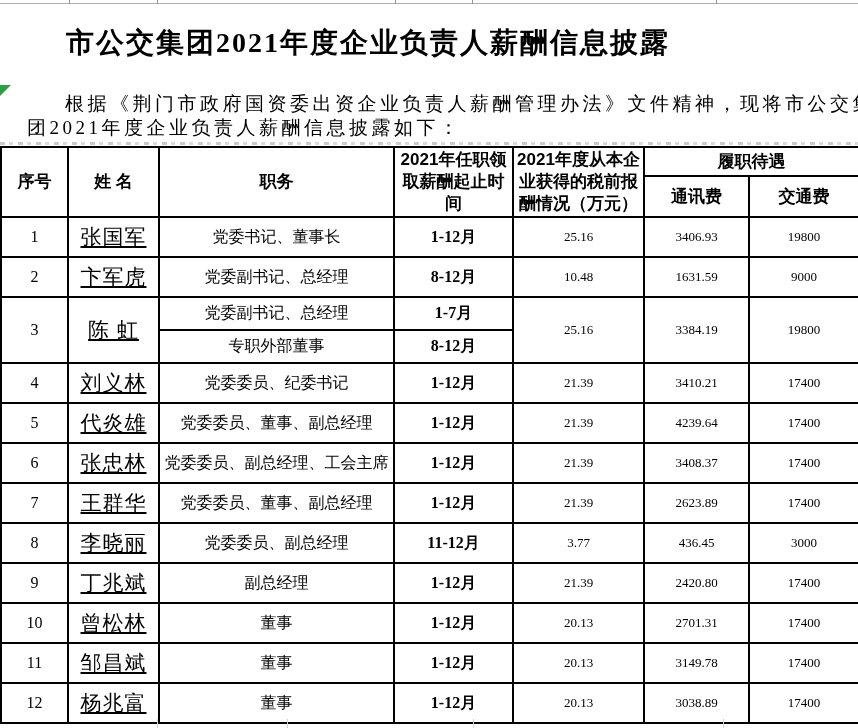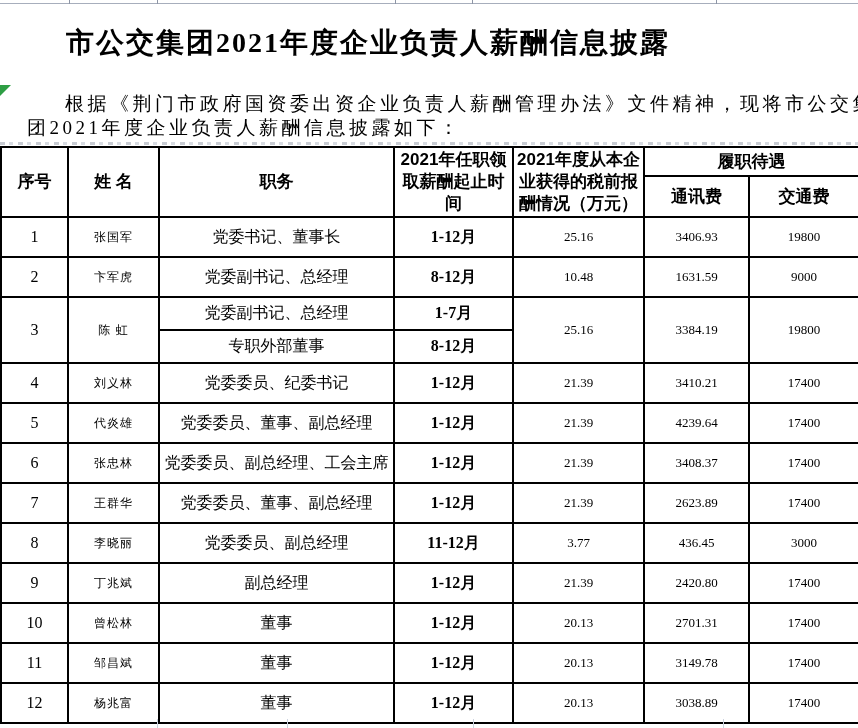--- a/index.html
+++ b/index.html
@@ -73,21 +73,21 @@
   }
   th.small{font-size:16px;line-height:21px;}
   tr.hdr-top{height:29px;}
   tr.hdr-bot{height:41px;}
   tr.row{height:40px;}
   tr.subrow{height:33px;}
   td.c-idx{
     font-family:"Liberation Serif","DejaVu Serif",serif;
     font-size:16px;
   }
-  td.c-name{font-size:12px;letter-spacing:1px;}
+  td.c-name{font-size:21px;letter-spacing:1px;text-decoration:underline;}
   td.c-pos{font-size:16px;}
   td.c-period{
     font-family:"Liberation Serif","DejaVu Serif",serif;
     font-weight:bold;font-size:16px;
   }
   td.c-num{
     font-family:"Liberation Serif","DejaVu Serif",serif;
     font-size:13px;
   }
   

